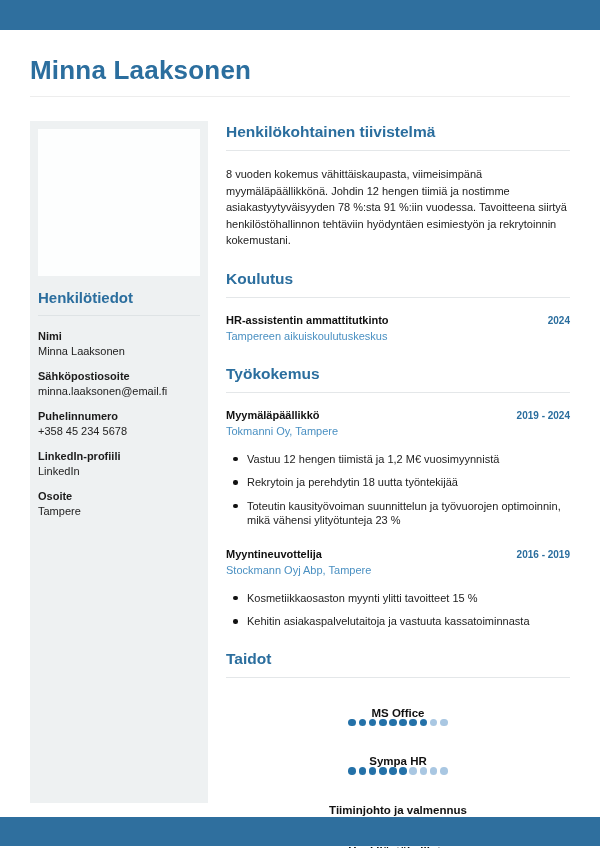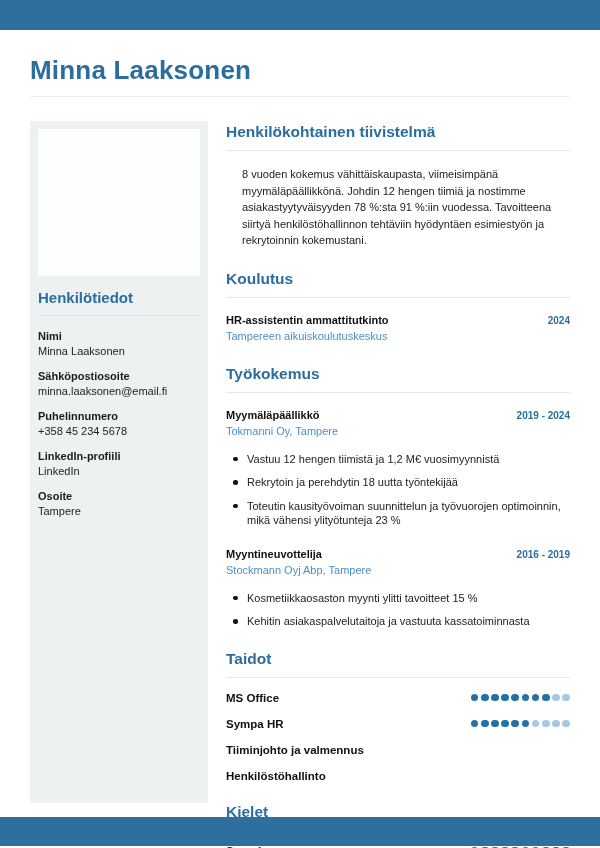--- a/index.html
+++ b/index.html
@@ -53,21 +53,21 @@
   .main { flex: 1; margin-left: 18px; padding-top: 2px; min-width: 0; }
   h2.section-heading {
     font-size: 15.5px; font-weight: bold;
     color: var(--accent, #2b6e9e);
     margin: 0;
   }
   .section-divider { border-bottom: 1px solid #e4e7e9; margin-top: 9px; }
   .section { margin-bottom: 21px; }
   .summary-text {
     font-size: 11px; line-height: 16.5px; color: #222;
-    margin: 15px 0 0 16px;
+    margin: 15px 0 0 0;
   }
   .entry-row { display: flex; justify-content: space-between; align-items: baseline; margin-top: 16px; gap: 12px; }
   .entry-title { font-size: 11px; font-weight: bold; color: #111; }
   .entry-period { font-size: 10px; font-weight: bold; color: var(--accent, #2b6e9e); white-space: nowrap; }
   .entry-sub { font-size: 11px; color: var(--link, #4a90c2); margin-top: 3px; }
   a.entry-sub { text-decoration: none; display: inline-block; }
 
   ul.bullets { list-style: none; margin: 13px 0 0 0; padding: 0; }
   ul.bullets li {
     position: relative; padding-left: 21px;
@@ -75,21 +75,21 @@
     margin-bottom: 4px;
     margin-top: 9px;
   }
   ul.bullets li::before {
     content: ""; position: absolute; left: 7px; top: 5px;
     width: 4.5px; height: 4.5px; border-radius: 50%;
     background: #111;
   }
   .job + .job { margin-top: 20px; }
 
-  .meter-row { display: flex; justify-content: space-between; align-items: center; margin-top: 14px; }
+  .meter-row { display: flex; justify-content: space-between; align-items: center; margin-top: 29px; flex-direction: column; }
   .meter-row:first-of-type { margin-top: 17px; }
   .meter-name { font-size: 11.5px; font-weight: bold; color: #111; }
   .dots { display: flex; gap: 2.6px; }
   .dot { width: 7.6px; height: 7.6px; border-radius: 50%; }
   .dot-filled { background: var(--dot-filled, #2471a8); }
   .dot-empty  { background: var(--dot-empty, #a9c7e2); }
 </style>
 </head>
 <body>
 

